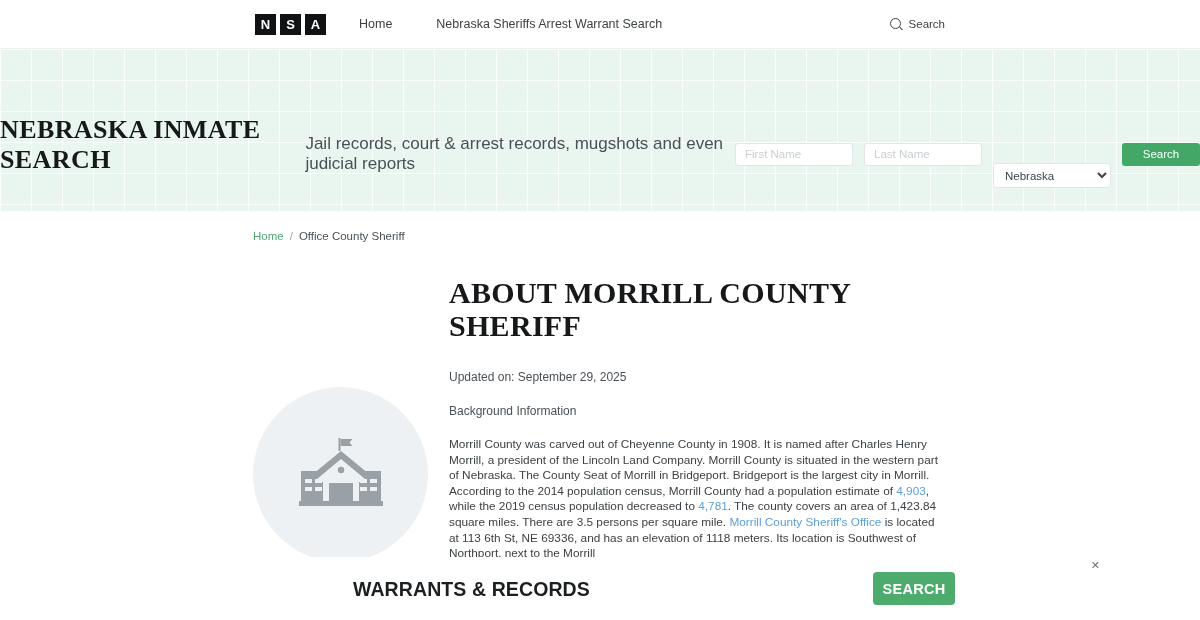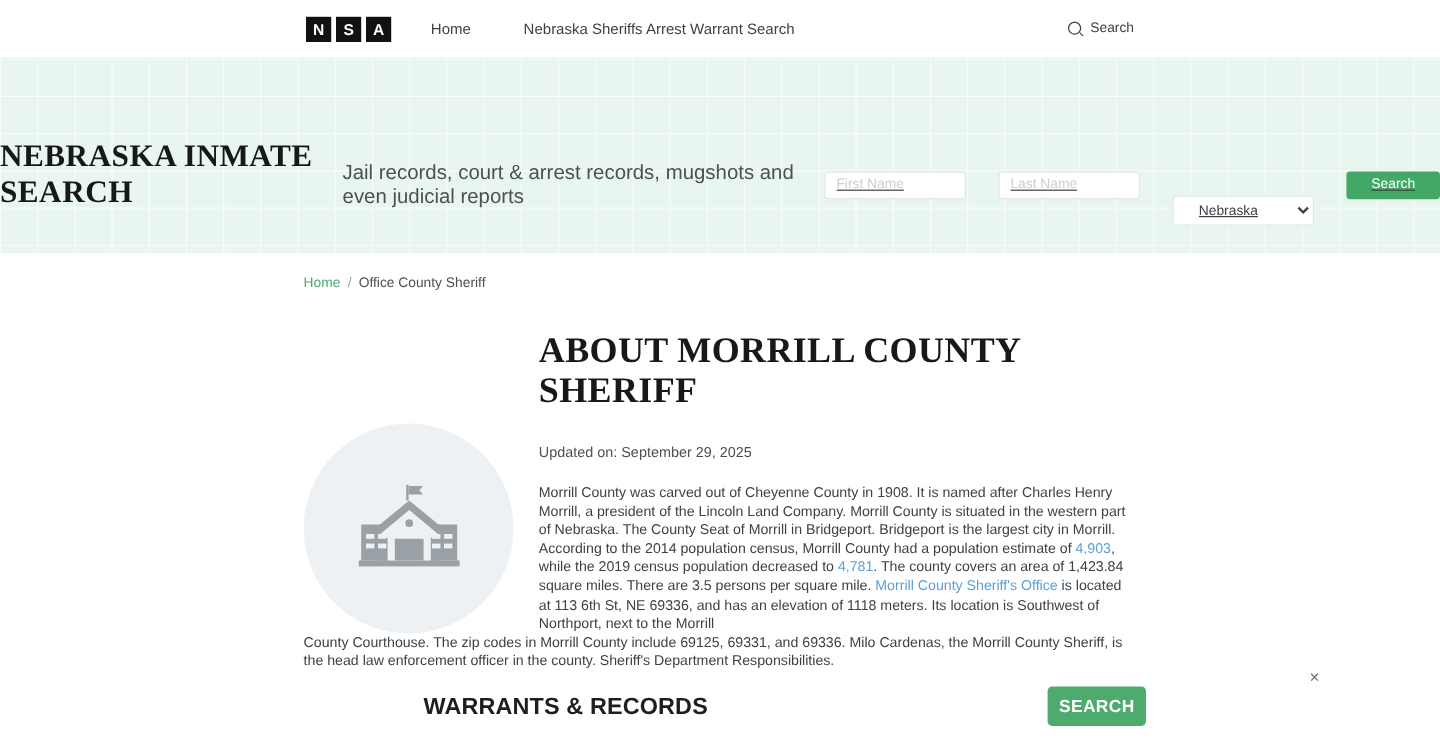--- a/index.html
+++ b/index.html
@@ -105,22 +105,21 @@
   }
   .hero .sub {
     margin-top: 19px;
     font-size: 17px;
     color: #4a5055;
   }
   .search-form {
     margin-top: 19px;
     display: flex;
     align-items: center;
-    gap: 27px;
-    text-decoration: underline;
+    gap: 11px;
   }
   .search-form input[type="text"] {
     width: 118px;
     height: 23px;
     border: 1px solid #e2e6e8;
     border-radius: 3px;
     background: #ffffff;
     font-size: 11.5px;
     padding: 0 9px;
     color: #3d4246;
@@ -128,21 +127,21 @@
     outline: none;
   }
   .search-form input[type="text"]::placeholder { color: #c9cfd3; }
   .search-form select {
     width: 118px;
     height: 25px;
     border: 1px solid #e2e6e8;
     border-radius: 3px;
     background: #ffffff;
     font-size: 11.5px;
-    padding: 0 17px;
+    padding: 0 7px;
     color: #3d4246;
     font-family: "Liberation Sans", sans-serif;
     outline: none;
     appearance: auto;
     margin-top: 43px;
   }
   .search-form .btn-search {
     width: 78px;
     height: 23px;
     background: #43a867;
@@ -337,20 +336,21 @@
         </g>
         <g fill="#9aa1a6">
           <circle cx="48" cy="33" r="3.2"></circle>
           <path d="M36 46 h24 v18 H36 z"></path>
         </g>
       </svg>
     </div>
     <div class="article-body">
       <h2>ABOUT MORRILL COUNTY SHERIFF</h2>
       <div class="updated">Updated on: September 29, 2025</div>
+      <div class="bg-label">Background Information</div>
       <div class="para">
         <span>Morrill County was carved out of Cheyenne County in 1908. It is named after Charles Henry Morrill, a president of the Lincoln Land Company. Morrill County is situated in the western part of Nebraska. The County Seat of Morrill in Bridgeport. Bridgeport is the largest city in Morrill. According to the 2014 population census, Morrill County had a population estimate of </span><a href="#">4,903</a><span>, while the 2019 census population decreased to </span><a href="#">4,781</a><span>. The county covers an area of 1,423.84 square miles. There are 3.5 persons per square mile.  </span><a href="#">Morrill County Sheriff's Office</a><span> is located at 113 6th St, NE 69336, and has an elevation of 1118 meters. Its location is Southwest of Northport, next to the Morrill</span>
       </div>
     </div>
   </div>
 
   <div class="wide-text">County Courthouse. The zip codes in Morrill County include 69125, 69331, and 69336. Milo Cardenas, the Morrill County Sheriff, is the head law enforcement officer in the county. Sheriff's Department Responsibilities.</div>
   <div class="wide-text">Responsibilities of the Sheriff's Office</div>
   <div class="wide-text para2">The Morrill County Sheriff's Department is in charge of management and operations at the Morrill County Jail. The officers from the sheriff's office are responsible for maintaining a database of all detainees in the facility. Morrill County Sheriff's Department, NE, is responsible for enforcing all the laws that apply to Morrill county jurisdiction and maintaining peace within the area. Morrill County arrest warrants have different types, and the Morrill County court may also issue Morrill County search warrants.</div>
 

